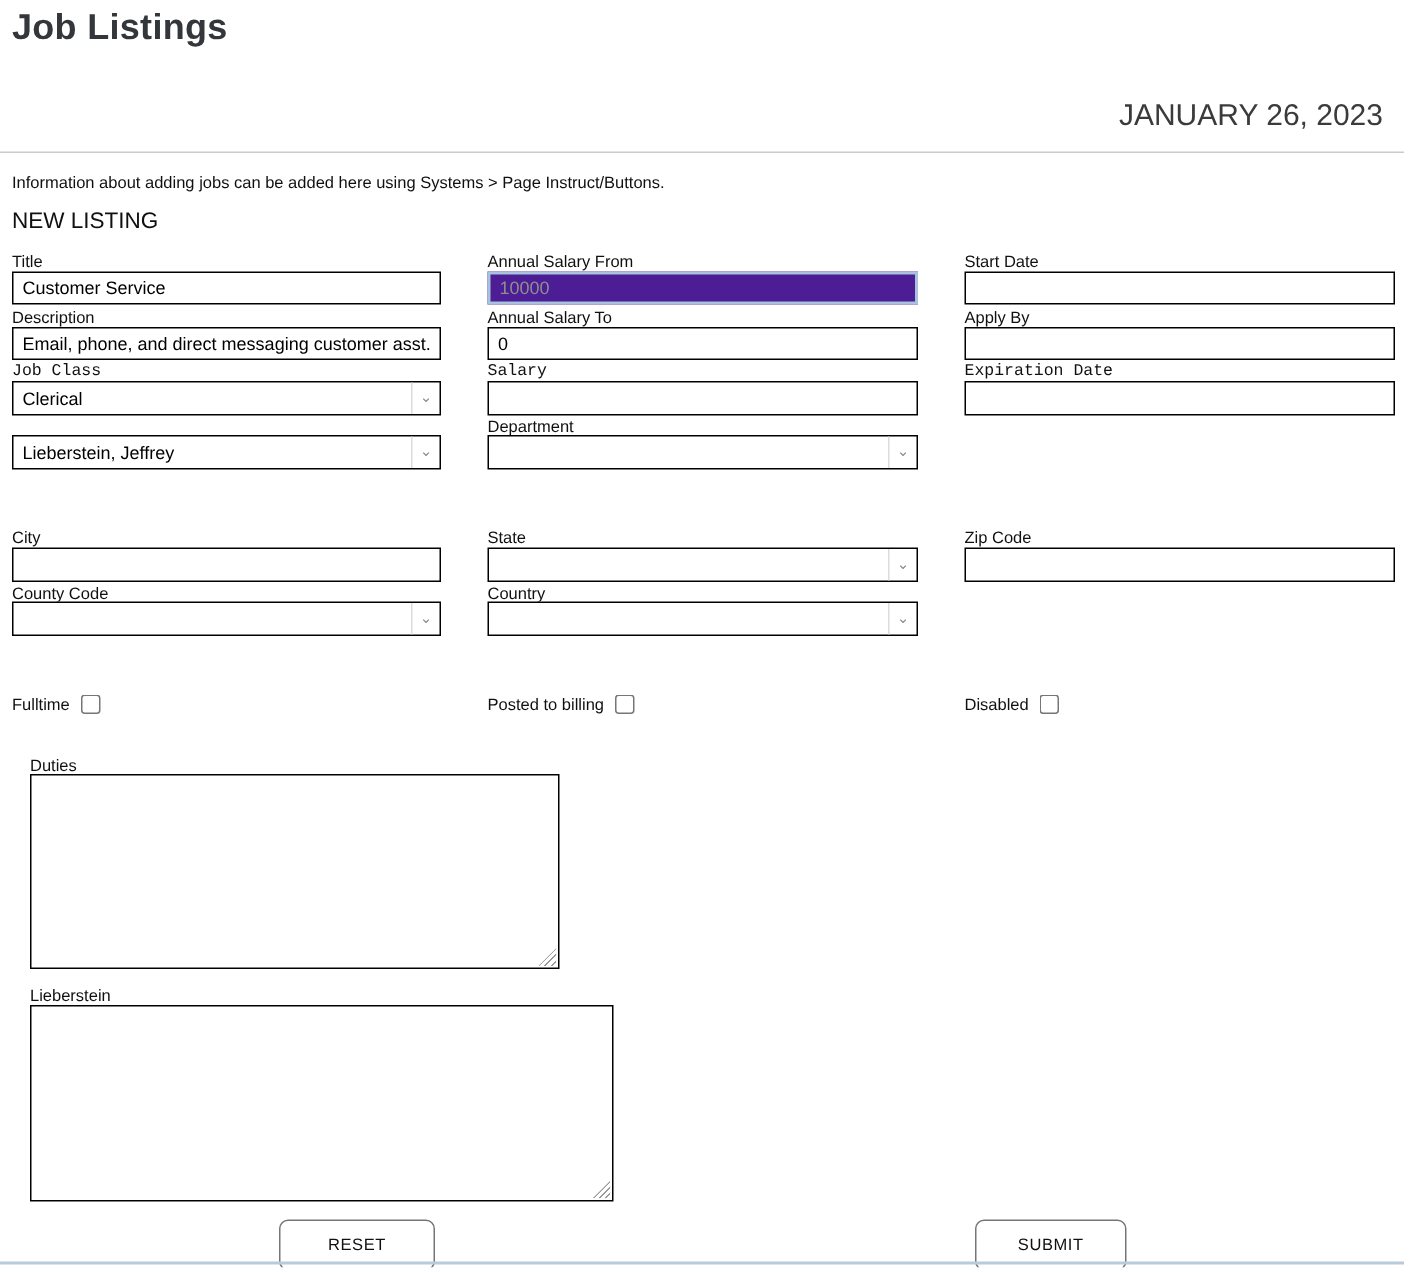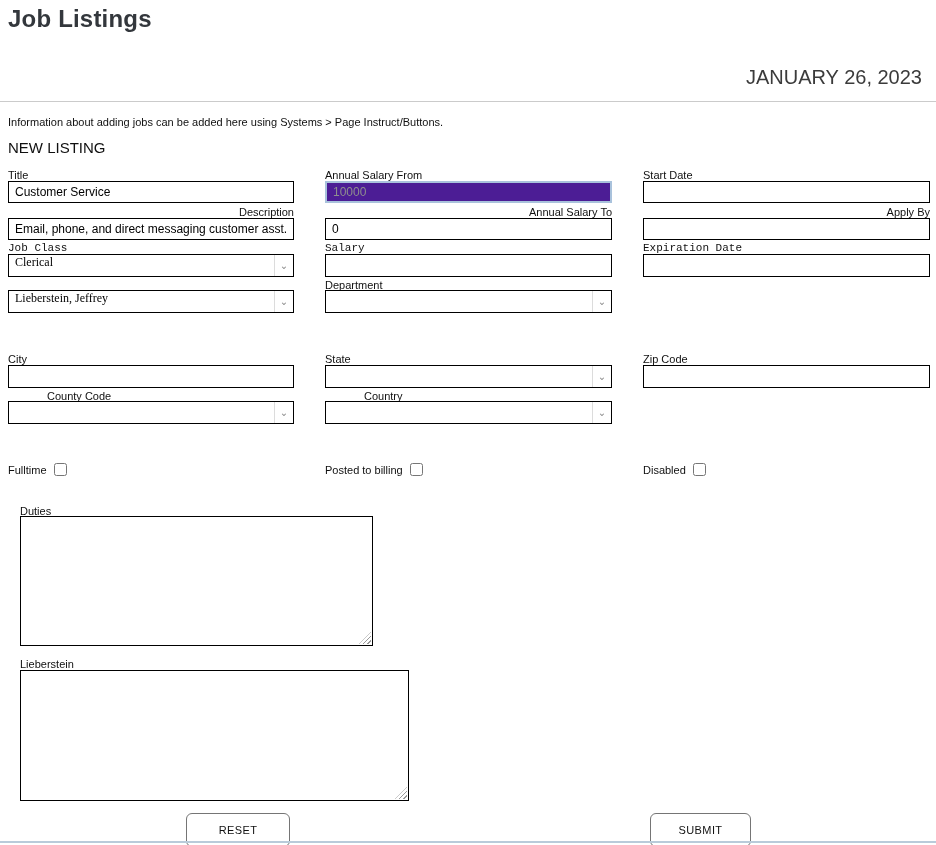--- a/index.html
+++ b/index.html
@@ -31,38 +31,38 @@
   .inp {
     position:absolute; height:22px; border:1px solid #000; background:#fff;
     font-family:"Liberation Sans", sans-serif; font-size:12px; color:#000;
     padding:0 6px; outline:none;
   }
   .inp-highlight {
     background:#4c1d95; border:2px solid #a9c2dc; color:#8e8e8e;
   }
   .sel {
     position:absolute; height:23px; border:1px solid #000; background:#fff;
-    display:flex; align-items:flex-start; cursor:default;font-family:Liberation Serif, serif;
+    display:flex; align-items:center; cursor:default;
   }
   .sel-val { flex:1; padding-left:6px; font-size:12px; color:#000; overflow:hidden; white-space:nowrap; }
   .sel-arrow {
     width:19px; align-self:stretch; border-left:1px solid #dcdcdc;
     display:flex; align-items:center; justify-content:center;
     color:#8a8a8a; font-size:10px; line-height:1;
   }
   
   .c1 { left:8px;   width:286px; }
   .c2 { left:325px; width:287px; }
   .c3 { left:643px; width:287px; }
   .lr1 { top:169px; } .ir1 { top:181px; }
-  .lr2 { top:206px;text-align:right; } .ir2 { top:218px; }
+  .lr2 { top:206px; } .ir2 { top:218px; }
   .lr3 { top:242px;font-family:Liberation Mono, monospace; } .ir3 { top:254px; }
   .lr4 { top:279px; } .ir4 { top:290px; }
   .lr5 { top:353px; } .ir5 { top:365px; height:23px; }
-  .lr6 { top:390px;margin-left:39px; } .ir6 { top:401px; }
+  .lr6 { top:390px; } .ir6 { top:401px; }
   .check-row {
     position:absolute; top:463px; display:flex; align-items:center; gap:7px;
     font-size:11px; color:#101010;
   }
   .check-row input { width:13px; height:13px; margin:0; }
   .ta-label-duties { left:20px; top:505px; }
   .ta-label-req    { left:20px; top:658px; }
   .ta-wrap { position:absolute; }
   .ta-wrap-duties { left:20px; top:516px; width:353px; height:130px; }
   .ta-wrap-req    { left:20px; top:670px; width:389px; height:131px; }

